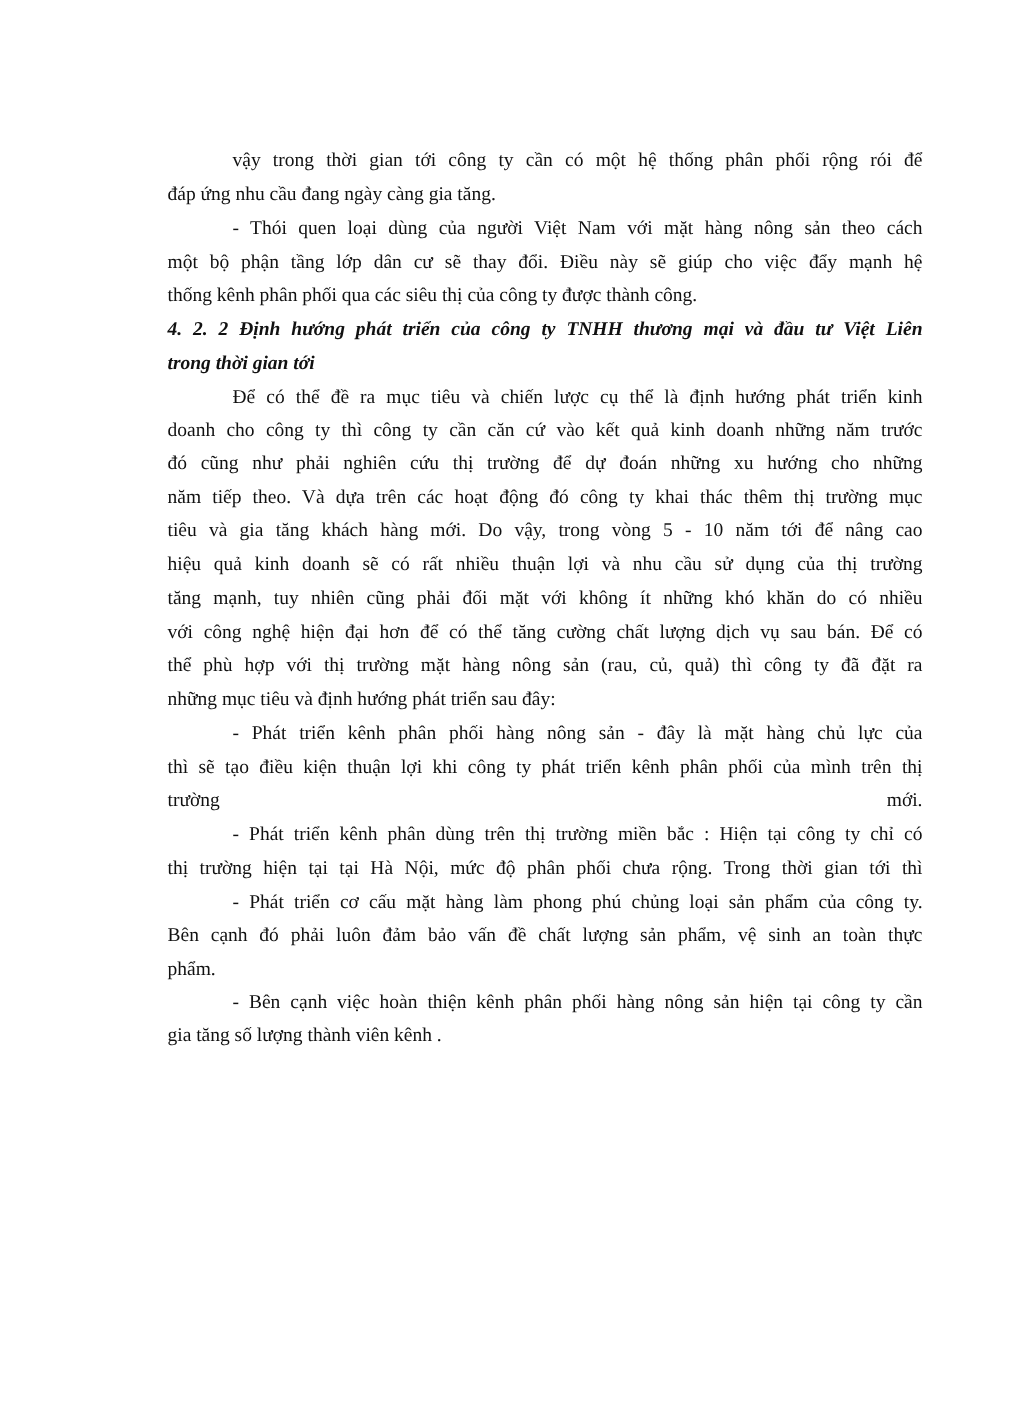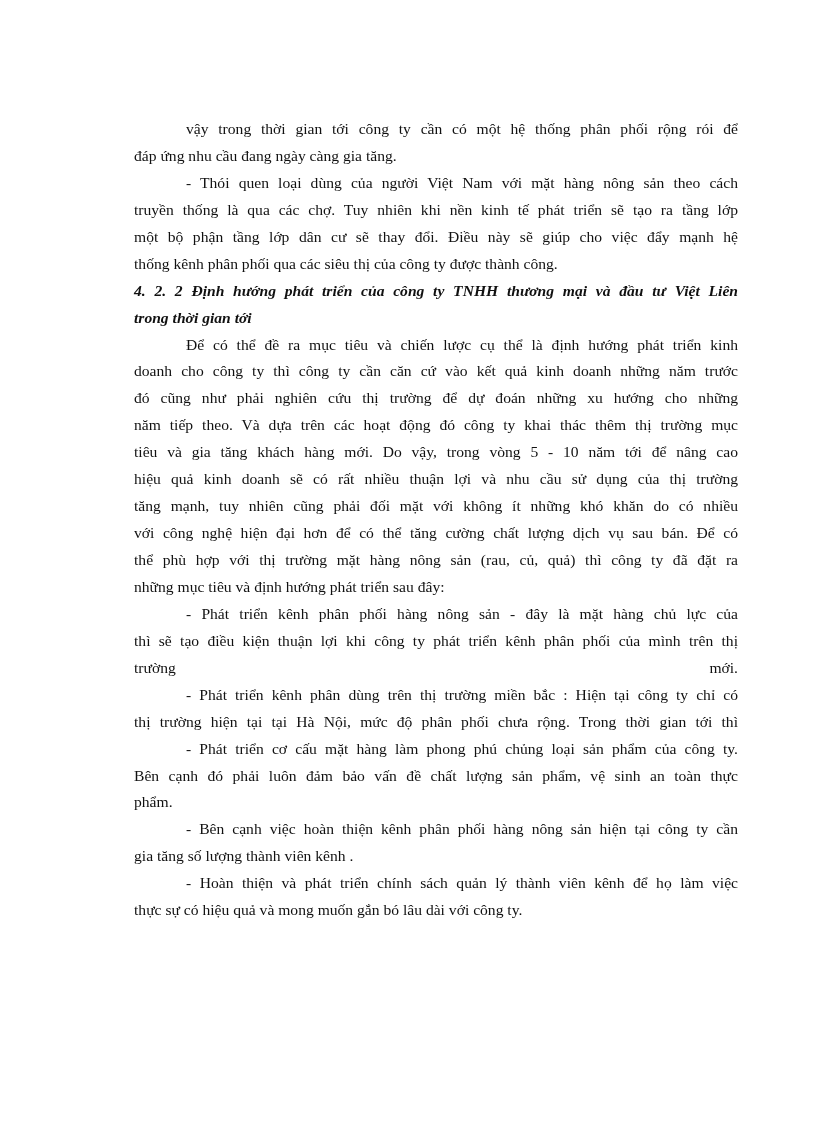--- a/index.html
+++ b/index.html
@@ -51,21 +51,20 @@
 
 <div class="page">
 
   <div class="para">
     <span class="line ind">vậy trong thời gian tới công ty cần có một hệ thống phân phối rộng rói để</span>
     <span class="line last">đáp ứng nhu cầu đang ngày càng gia tăng.</span>
   </div>
 
   <div class="para">
     <span class="line ind">- Thói quen loại dùng của người Việt Nam với mặt hàng nông sản theo cách</span>
-    <span class="line">truyền thống là qua các chợ. Tuy nhiên khi nền kinh tế phát triển sẽ tạo ra tầng lớp</span>
     <span class="line">một bộ phận tầng lớp dân cư sẽ thay đổi. Điều này sẽ giúp cho việc đẩy mạnh hệ</span>
     <span class="line last">thống kênh phân phối qua các siêu thị của công ty được thành công.</span>
   </div>
 
   <div class="para heading">
     <span class="line">4. 2. 2  Định hướng phát triển của công ty TNHH  thương mại và đầu tư Việt Liên</span>
     <span class="line last">trong thời gian tới</span>
   </div>
 
   <div class="para">
@@ -96,24 +95,20 @@
     <span class="line ind">- Phát triển cơ cấu mặt hàng làm phong phú chủng loại sản phẩm của công ty.</span>
     <span class="line">Bên cạnh đó phải luôn đảm bảo vấn đề chất lượng sản phẩm, vệ sinh an toàn thực</span>
     <span class="line last">phẩm.</span>
   </div>
 
   <div class="para">
     <span class="line ind">- Bên cạnh việc hoàn thiện kênh phân phối hàng nông sản hiện tại công ty cần</span>
     <span class="line last">gia tăng số lượng thành viên kênh .</span>
   </div>
 
-  <div class="para">
-    <span class="line ind">- Hoàn thiện và phát triển chính sách quản lý thành viên kênh để họ làm việc</span>
-    <span class="line last">thực sự có hiệu quả và mong muốn gắn bó lâu dài với công ty.</span>
-  </div>
 
 </div>
 
 <style>
   .para { margin: 0; }
   .para .line {
     font-family: "Liberation Serif", "DejaVu Serif", serif;
     font-size: 15.6px;
     line-height: 26.95px;
   }

